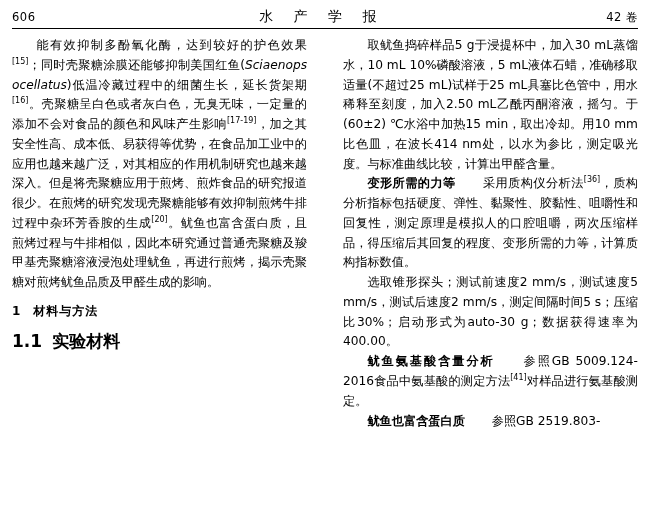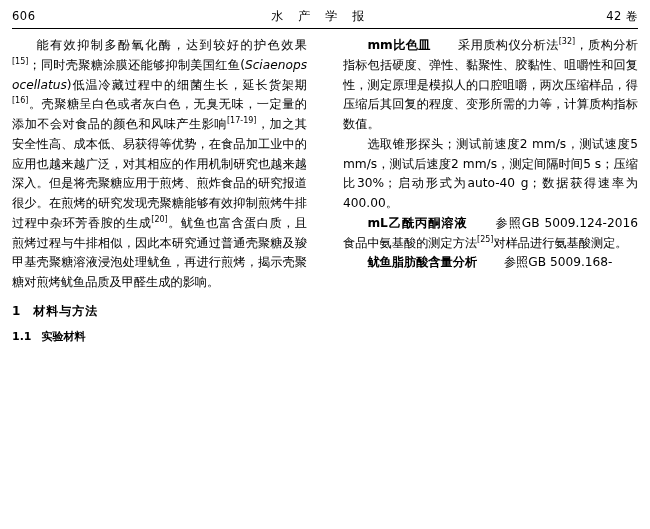--- a/index.html
+++ b/index.html
@@ -32,23 +32,23 @@
     justify-content: space-between;
     padding: 0 12px;
     box-sizing: border-box;
     font-size: 11.5px;
   }
   .header .page-num {
     font-size: 11.5px;
     letter-spacing: 0.5px;
   }
   .header .journal-title {
-    font-size: 12px;
+    font-size: 14px;
     letter-spacing: 6px;
-    font-family: Liberation Serif, serif;
+    font-family: Liberation Mono, monospace;
   }
   .header .vol {
     font-size: 11.5px;
     letter-spacing: 0.5px;
   }
   .rule {
     position: absolute;
     top: 28px;
     left: 12px;
     width: 626px;
@@ -90,21 +90,21 @@
     text-indent: 0;
     letter-spacing: 1px;
   }
   .sec-head .num {
     margin-right: 12px;
     font-weight: bold;
   }
   .subsec-head {
     margin-top: 7px;
     margin-bottom: 2px;
-    font-size: 11px;
+    font-size: 17px;
     font-weight: bold;
     text-indent: 0;
   }
   .subsec-head .num {
     margin-right: 10px;
   }
   .run-in {
     text-indent: 2em;
   }
   .run-in .lead {
@@ -137,33 +137,34 @@
         <span class="num">1</span><span>材料与方法</span>
       </p>
 
       <p class="subsec-head">
         <span class="num">1.1</span><span>实验材料</span>
       </p>
 
     </div>
 
     <div class="col">
+      <p>取鱿鱼捣碎样品5 g于浸提杯中，加入30 mL蒸馏水，10 mL 10%磷酸溶液，5 mL液体石蜡，准确移取适量(不超过25 mL)试样于25 mL具塞比色管中，用水稀释至刻度，加入2.50 mL乙酰丙酮溶液，摇匀。于(60±2) ℃水浴中加热15 min，取出冷却。用10 mm比色皿，在波长414 nm处，以水为参比，测定吸光度。与标准曲线比较，计算出甲醛含量。</p>
 
 
       <p class="run-in">
-        <span class="lead">mm比色皿</span><span class="gap"></span><span>采用质构仪分析法<sup>[32]</sup>，质构分析指标包括硬度、弹性、黏聚性、胶黏性、咀嚼性和回复性，测定原理是模拟人的口腔咀嚼，两次压缩样品，得压缩后其回复的程度、变形所需的力等，计算质构指标数值。</span>
+        <span class="lead">变形所需的力等</span><span class="gap"></span><span>采用质构仪分析法<sup>[36]</sup>，质构分析指标包括硬度、弹性、黏聚性、胶黏性、咀嚼性和回复性，测定原理是模拟人的口腔咀嚼，两次压缩样品，得压缩后其回复的程度、变形所需的力等，计算质构指标数值。</span>
       </p>
 
       <p class="run-in">
-        <span>选取锥形探头；测试前速度2 mm/s，测试速度5 mm/s，测试后速度2 mm/s，测定间隔时间5 s；压缩比30%；启动形式为auto-40 g；数据获得速率为400.00。</span>
+        <span>选取锥形探头；测试前速度2 mm/s，测试速度5 mm/s，测试后速度2 mm/s，测定间隔时间5 s；压缩比30%；启动形式为auto-30 g；数据获得速率为400.00。</span>
       </p>
 
       <p class="run-in">
-        <span class="lead">mL乙酰丙酮溶液</span><span class="gap"></span><span>参照GB 5009.124-2016食品中氨基酸的测定方法<sup>[25]</sup>对样品进行氨基酸测定。</span>
+        <span class="lead">鱿鱼氨基酸含量分析</span><span class="gap"></span><span>参照GB 5009.124-2016食品中氨基酸的测定方法<sup>[41]</sup>对样品进行氨基酸测定。</span>
       </p>
 
       <p class="run-in">
-        <span class="lead">鱿鱼脂肪酸含量分析</span><span class="gap"></span><span>参照GB 5009.168-</span>
+        <span class="lead">鱿鱼也富含蛋白质</span><span class="gap"></span><span>参照GB 2519.803-</span>
       </p>
     </div>
 
   </div>
 </div>
 
 </body></html>

